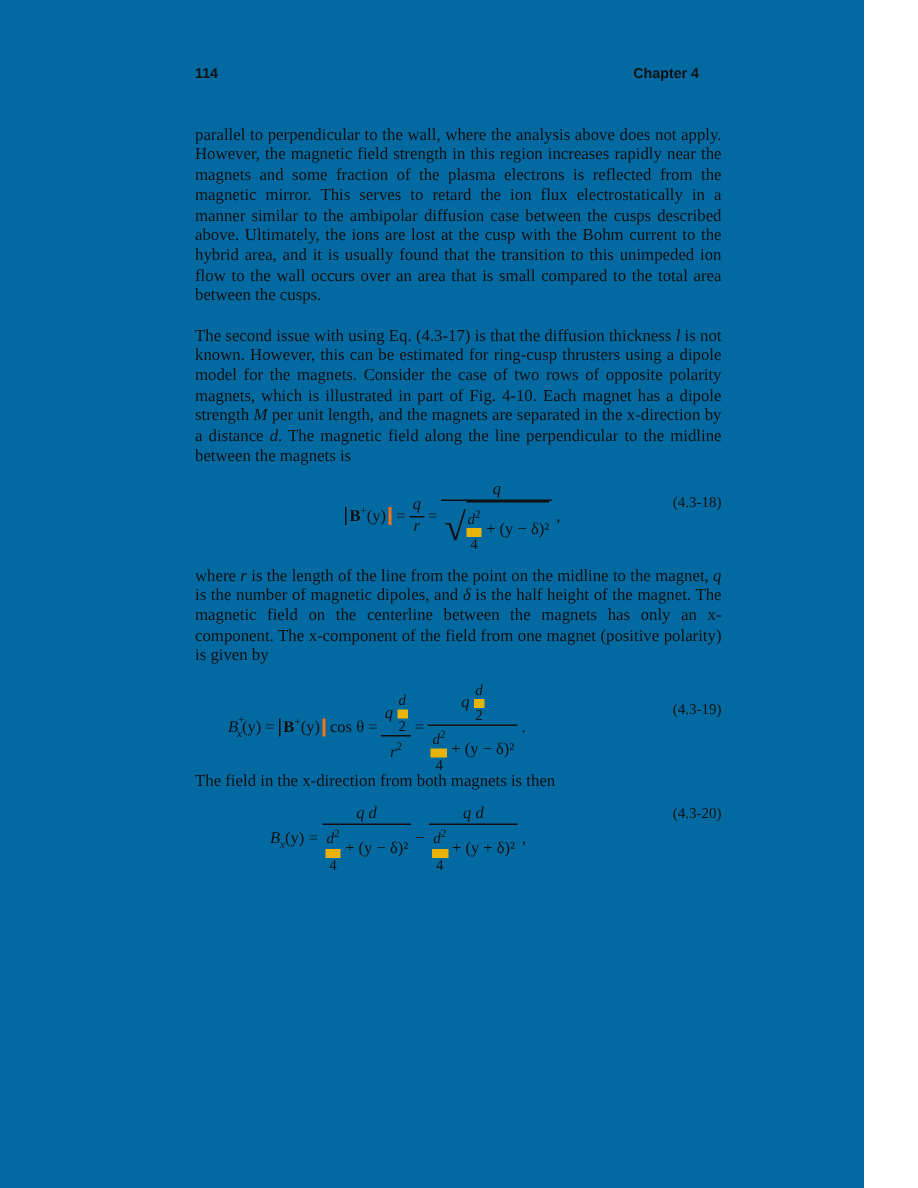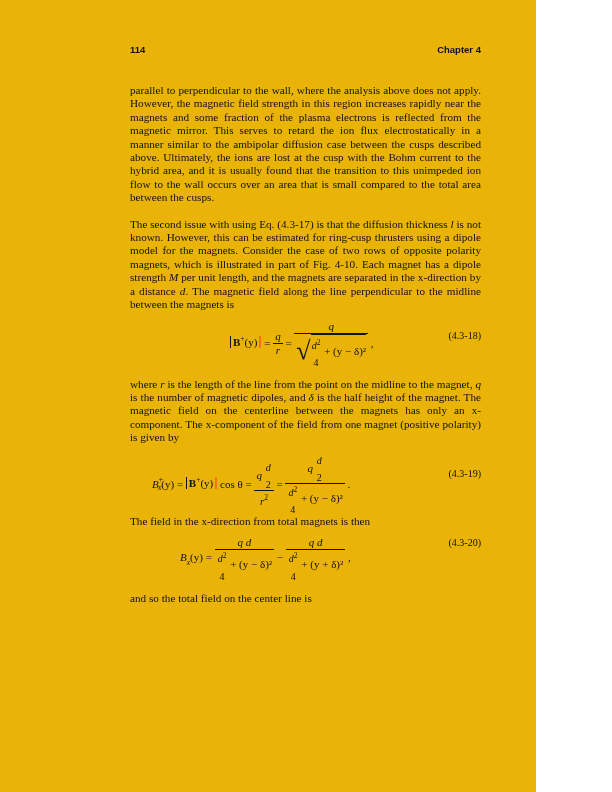--- a/index.html
+++ b/index.html
@@ -1,21 +1,21 @@
 <!DOCTYPE html>
 <html><head>
 <meta charset="utf-8">
 <style>
   html, body { margin: 0; padding: 0; background: #ffffff; }
   body { width: 612px; height: 792px; position: relative; overflow: hidden; color: #111; }
-  .page { position: absolute; left: 0; top: 0; width: 536px; height: 792px; background: #eab308; }
+  .page { position: absolute; left: 0; top: 0; width: 536px; height: 792px; background: #0369a1; padding-left: 40px; }
   .header { position: absolute; left: 130px; top: 44px; width: 351px; height: 14px;
     font-family: "Liberation Sans", sans-serif; font-weight: bold; font-size: 9.5px; }
   .header .pnum { position: absolute; left: 0; top: 0; }
-  .header .chap { position: absolute; right: 0; top: 0; }
+  .header .chap { position: absolute; right: 15px; top: 0; }
   .body { position: absolute; left: 130px; top: 84px; width: 351px;
     font-family: "Liberation Serif", serif; font-size: 11.2px; line-height: 13.4px; }
   p { margin: 0; text-align: justify; }
   .p1 { text-align: justify; }
   .gap { height: 13px; }
   .eq { position: relative; height: 52px; font-family: "Liberation Serif", serif; }
   .eqnum { position: absolute; right: 0; font-size: 10px; }
   .math { position: absolute; font-size: 11px; white-space: nowrap; }
   .frac { display: inline-block; vertical-align: middle; text-align: center; }
   .frac .num { display: block; border-bottom: 1px solid #111; padding: 0 2px; }
@@ -87,21 +87,21 @@
           <span class="num"><i>q</i> <span class="sfrac"><span class="num"><i>d</i></span><span class="den">2</span></span></span>
           <span class="den"><span class="sfrac"><span class="num"><i>d</i><sup>2</sup></span><span class="den">4</span></span> <span>+ (y − δ)²</span></span>
         </span>
         <span>.</span>
       </div>
       <span class="eqnum" style="top:22px;">(4.3-19)</span>
     </div>
 
     <div class="gap" style="height:4px;"></div>
 
-    <p>The field in the x-direction from total magnets is then</p>
+    <p>The field in the x-direction from both magnets is then</p>
 
     <div class="eq" style="height:60px;">
       <div class="math" style="left:50px; top:8px;">
         <i>B</i><sub><i>x</i></sub><span>(y)</span>
         <span> = </span>
         <span class="frac">
           <span class="num"><i>q d</i></span>
           <span class="den"><span class="sfrac"><span class="num"><i>d</i><sup>2</sup></span><span class="den">4</span></span> <span>+ (y − δ)²</span></span>
         </span>
         <span> − </span>
@@ -109,16 +109,15 @@
           <span class="num"><i>q d</i></span>
           <span class="den"><span class="sfrac"><span class="num"><i>d</i><sup>2</sup></span><span class="den">4</span></span> <span>+ (y + δ)²</span></span>
         </span>
         <span>,</span>
       </div>
       <span class="eqnum" style="top:8px;">(4.3-20)</span>
     </div>
 
     <div class="gap" style="height:4px;"></div>
 
-    <p>and so the total field on the center line is</p>
 
   </div>
 </div>
 
 </body></html>

